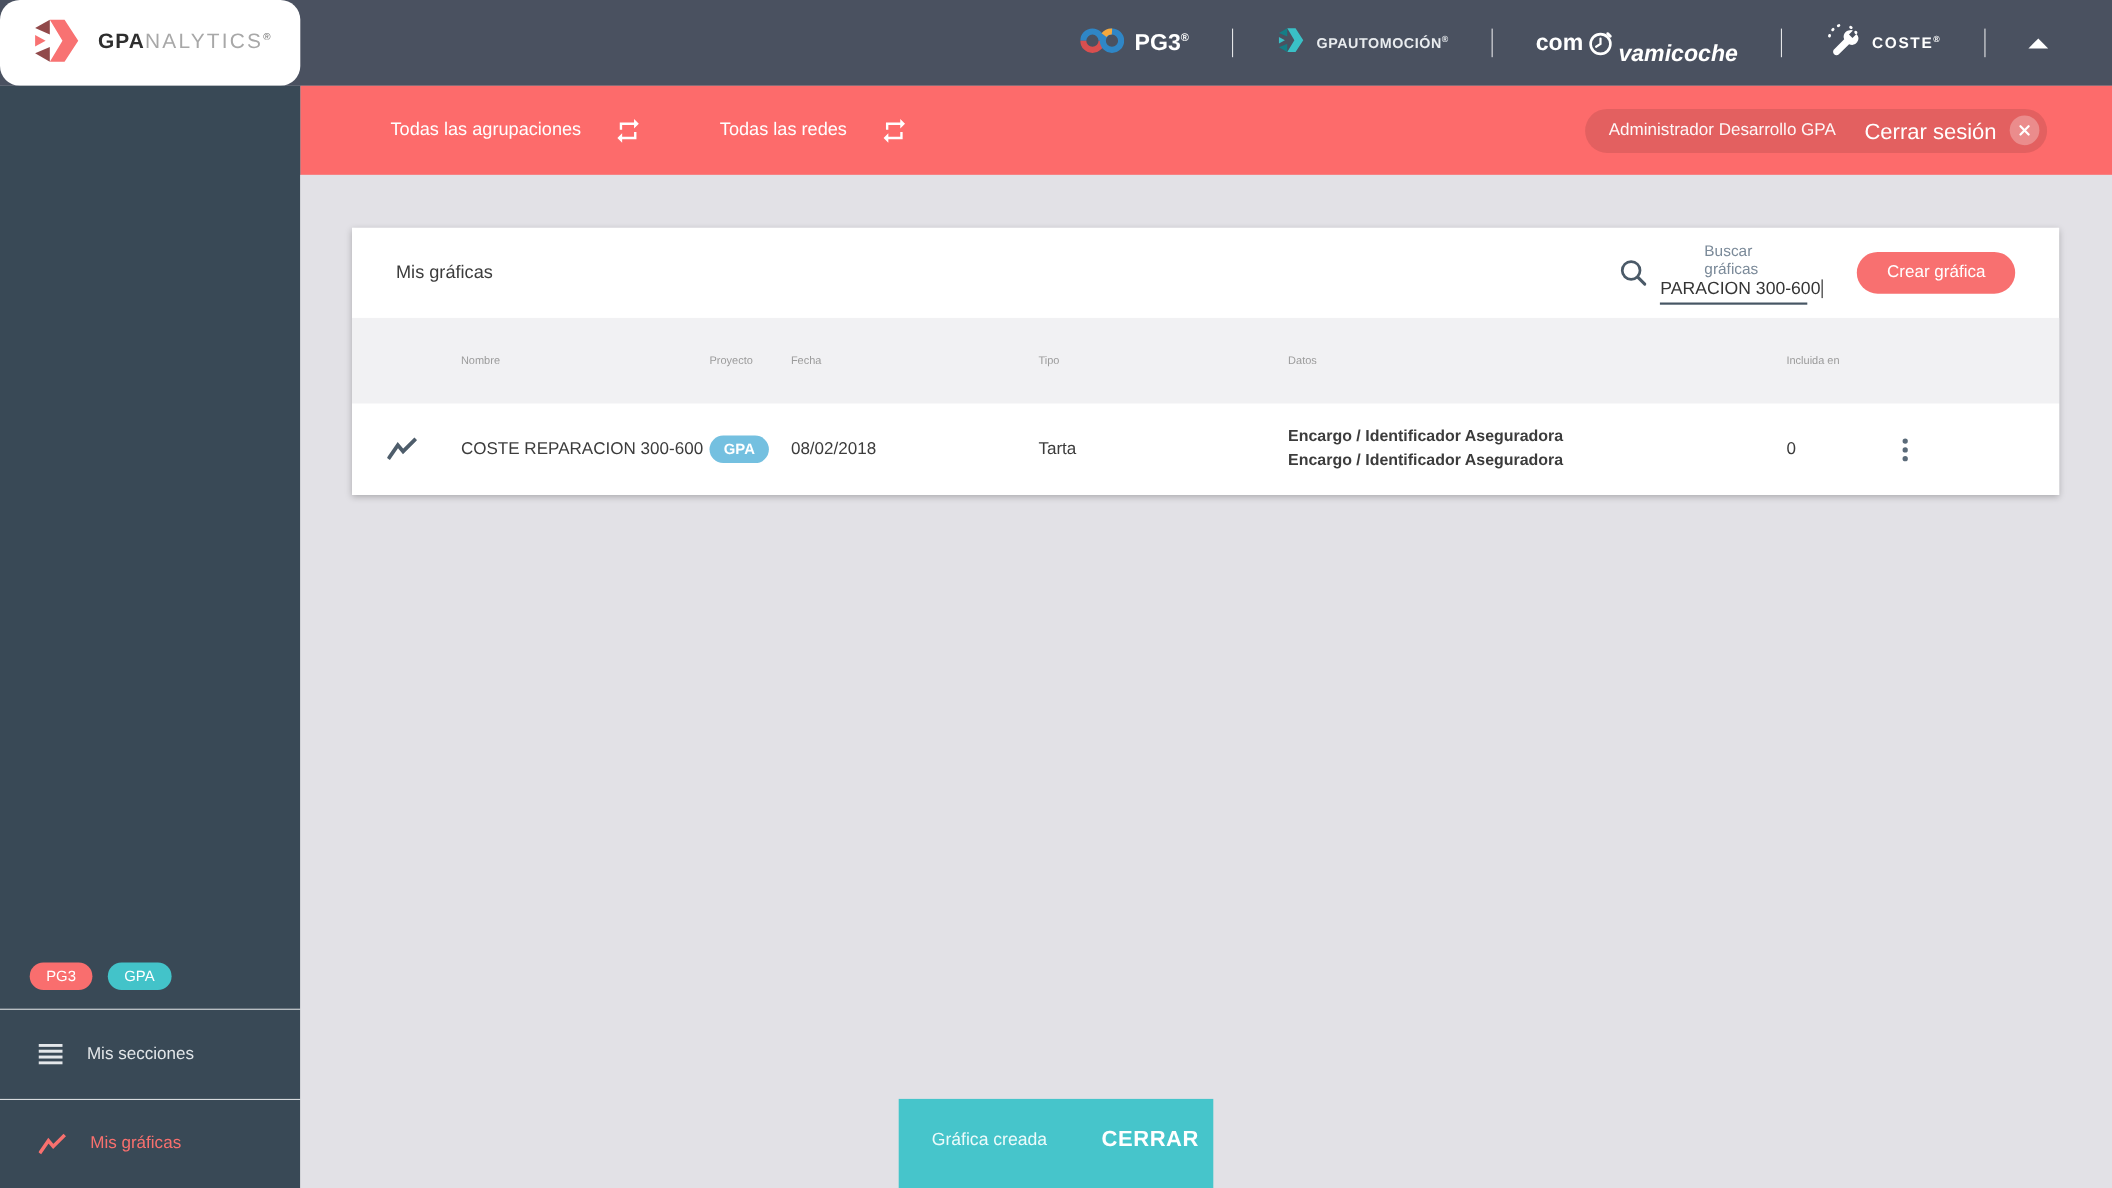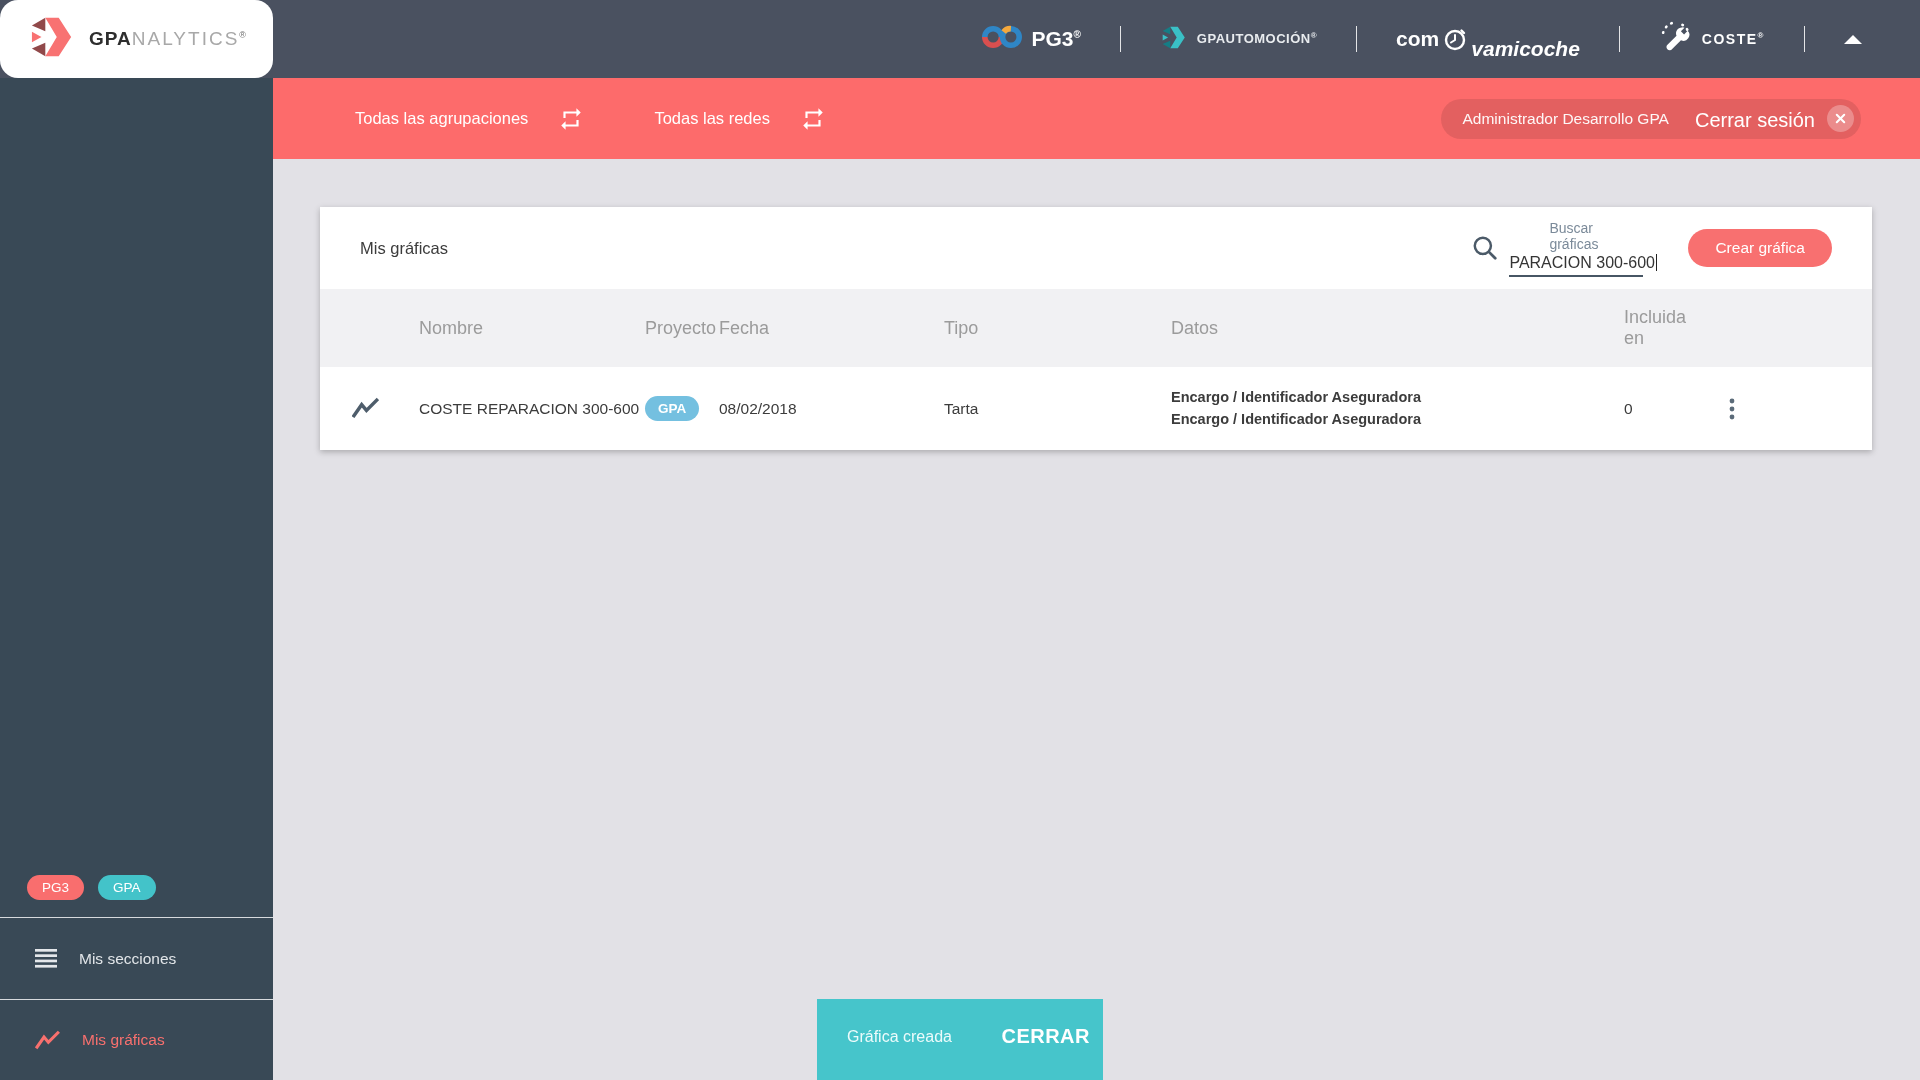--- a/index.html
+++ b/index.html
@@ -60,21 +60,21 @@
   .card-title { font-size:16.5px; color:#3c3c3c; }
   .card-spacer { flex:1; }
   .search-icon { margin-right:10px; cursor:pointer; display:flex; }
   .search-field { width:134px; cursor:text; }
   .search-label { font-size:14px; color:#7b8a99; margin-bottom:2px;margin-left:40px; }
   .search-value { font-size:16px; color:#353535; border-bottom:2px solid #47566. ; border-bottom:2px solid #475664; padding-bottom:3px; white-space:nowrap; }
   .caret { display:inline-block; width:1.5px; height:17px; background:#222; vertical-align:text-bottom; margin-left:1px; }
   .create-btn { margin-left:45px; height:38px; padding:0 27px; border:none; border-radius:19px; background:#f87070; color:#ffffff; font-size:15.5px; font-family:inherit; cursor:pointer; }
 
   .table-grid { display:grid; grid-template-columns:99px 226px 74px 225px 227px 444px 96px 1fr; align-items:center; }
-  .table-head { background:#f1f1f3; height:78px; color:#9b9b9b; font-size:18px; }
+  .table-head { background:#f1f1f3; height:78px; color:#9b9b9b; font-size:10px; }
   .table-row { background:#ffffff; height:83px; cursor:pointer; }
   .cell-icon { padding-left:32px; display:flex; }
   .cell-name { font-size:15.5px; color:#3c3c3c; }
   .proj-badge { display:inline-block; background:#74c0e0; color:#fff; font-weight:bold; font-size:13.5px; border-radius:13px; padding:5px 13px; }
   .cell-date, .cell-type { font-size:15.5px; color:#3c3c3c; }
   .cell-data { font-size:14.5px; font-weight:bold; color:#3c3c3c; line-height:1.45; }
   .col-incl { padding-left:9px; }
   .cell-incl { font-size:15.5px; color:#3c3c3c; }
   .cell-menu { padding-left:14px; }
   .dots-btn { background:none; border:none; cursor:pointer; display:flex; padding:4px; }

